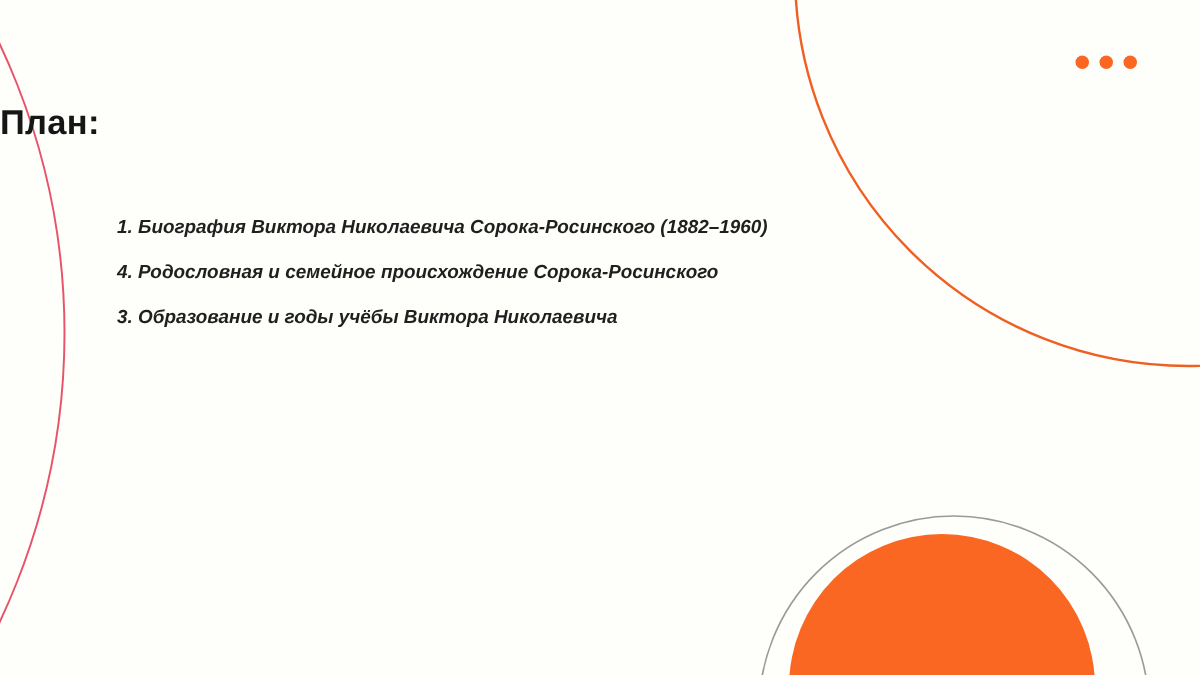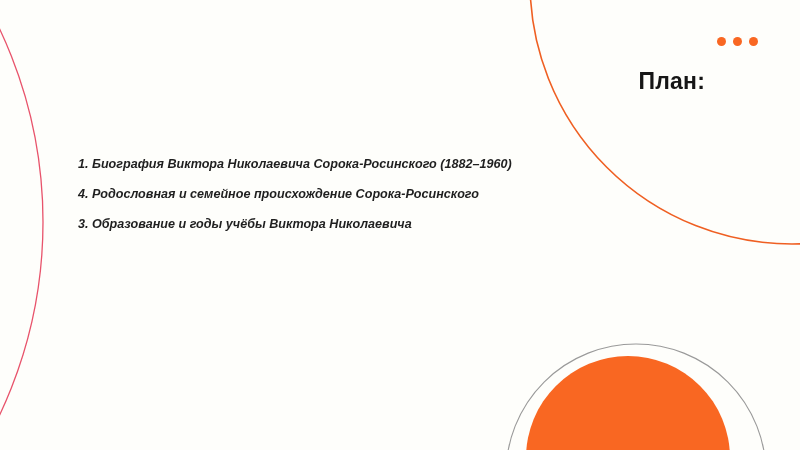--- a/index.html
+++ b/index.html
@@ -51,31 +51,31 @@
     left: 0;
     top: 0;
     width: 800px;
     height: 450px;
   }
   #slide-title {
     position: absolute;
     left: 0;
     top: 68px;
     width: 705px;
-    text-align: right;
+    text-align: left;
     font-size: 23px;
     font-weight: bold;
     color: #161616;
     letter-spacing: 0.2px;
     font-family: "Liberation Sans", sans-serif;
   }
   #plan-list {
     position: absolute;
     left: 78px;
-    top: 156px;
+    top: 143px;
     width: 452px;
   }
   .plan-item {
     font-size: 12.6px;
     font-style: italic;
     font-weight: 600;
     color: #1f1f1f;
     line-height: 17px;
     margin-bottom: 13px;
     font-family: "Liberation Sans", sans-serif;

